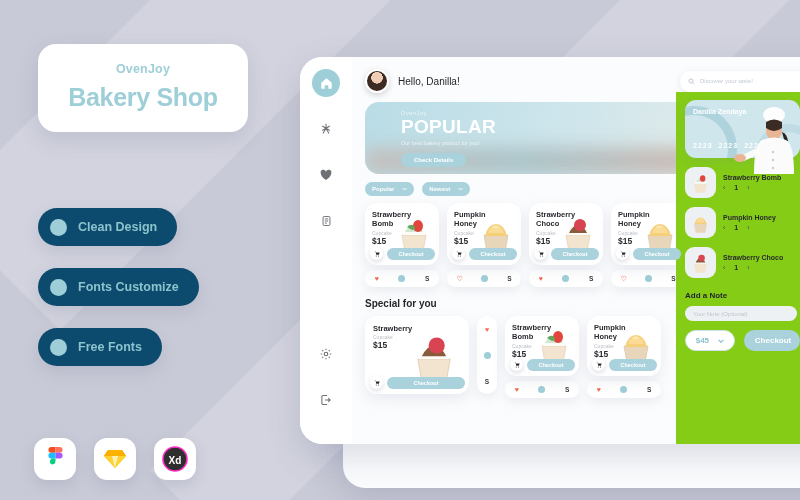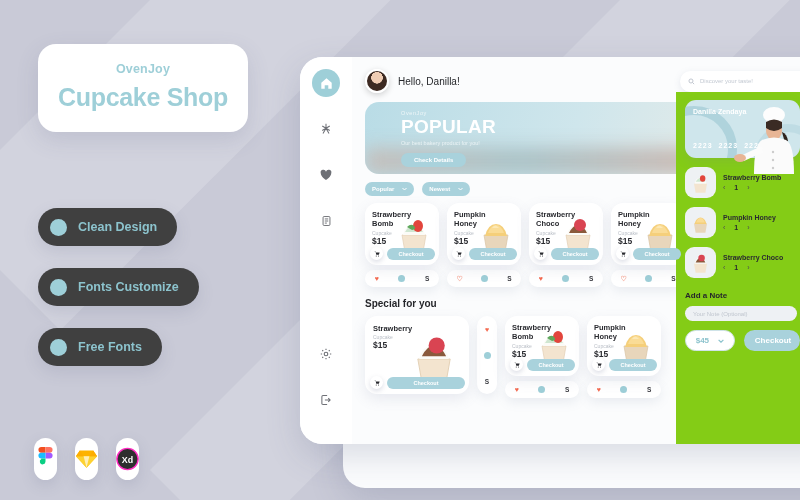--- a/index.html
+++ b/index.html
@@ -25,34 +25,34 @@
   }
   .title-line1 { font-size: 12.5px; font-weight: bold; letter-spacing: .2px; }
   .title-line1 .brand { color: #9ecfd8; }
   .title-line1 .dash { color: #1b1b1f; margin-left: 5px; }
   .title-line2 {
     font-size: 25px; font-weight: bold; color: #9ecfd8;
     margin-top: 7px; letter-spacing: -.3px;
   }
   .badges { position: absolute; left: 38px; top: 208px; }
   .badge {
-    background: #404040; border-radius: 22px; height: 38px;
+    background: #0c4a6e; border-radius: 22px; height: 38px;
     display: flex; align-items: center; padding: 0 20px 0 12px;
     box-shadow: 0 6px 16px rgba(90,95,130,.15);
     margin-bottom: 22px; width: max-content;
   }
   .badge .dot {
     width: 17px; height: 17px; border-radius: 50%;
     background: #9ecfd8; margin-right: 11px; flex: none;
   }
   .badge .lbl { font-size: 12.5px; font-weight: bold; color: #8cc3cd; }
 
   .apps { position: absolute; left: 34px; top: 438px; display: flex; gap: 18px; }
   .app {
-    width: 23px; height: 42px; border-radius: 13px; background: #fff;
+    width: 42px; height: 42px; border-radius: 13px; background: #fff;
     display: flex; align-items: center; justify-content: center;
     box-shadow: 0 5px 14px rgba(90,95,130,.17);
   }
 
   
   .dash {
     position: absolute; left: 300px; top: 57px; width: 540px; height: 387px;
     background: #fbfcfd; border-radius: 22px 0 0 22px;
     box-shadow: 0 12px 34px rgba(80,90,125,.2);
     overflow: hidden; display: flex;
@@ -247,21 +247,21 @@
   <div class="band b1"></div>
   <div class="band b2"></div>
 
 </div>
 
 <div class="promo">
   <div class="title-card">
     <div class="title-line1">
       <span class="brand">OvenJoy</span><span class="dash">Dashboard</span>
     </div>
-    <div class="title-line2">Cupcake Shop</div>
+    <div class="title-line2">Bakery Shop</div>
   </div>
 </div>
 
 <div class="badges">
   <div class="badge">
     <span class="dot"></span>
     <span class="lbl">Clean Design</span>
   </div>
   <div class="badge">
     <span class="dot"></span>

